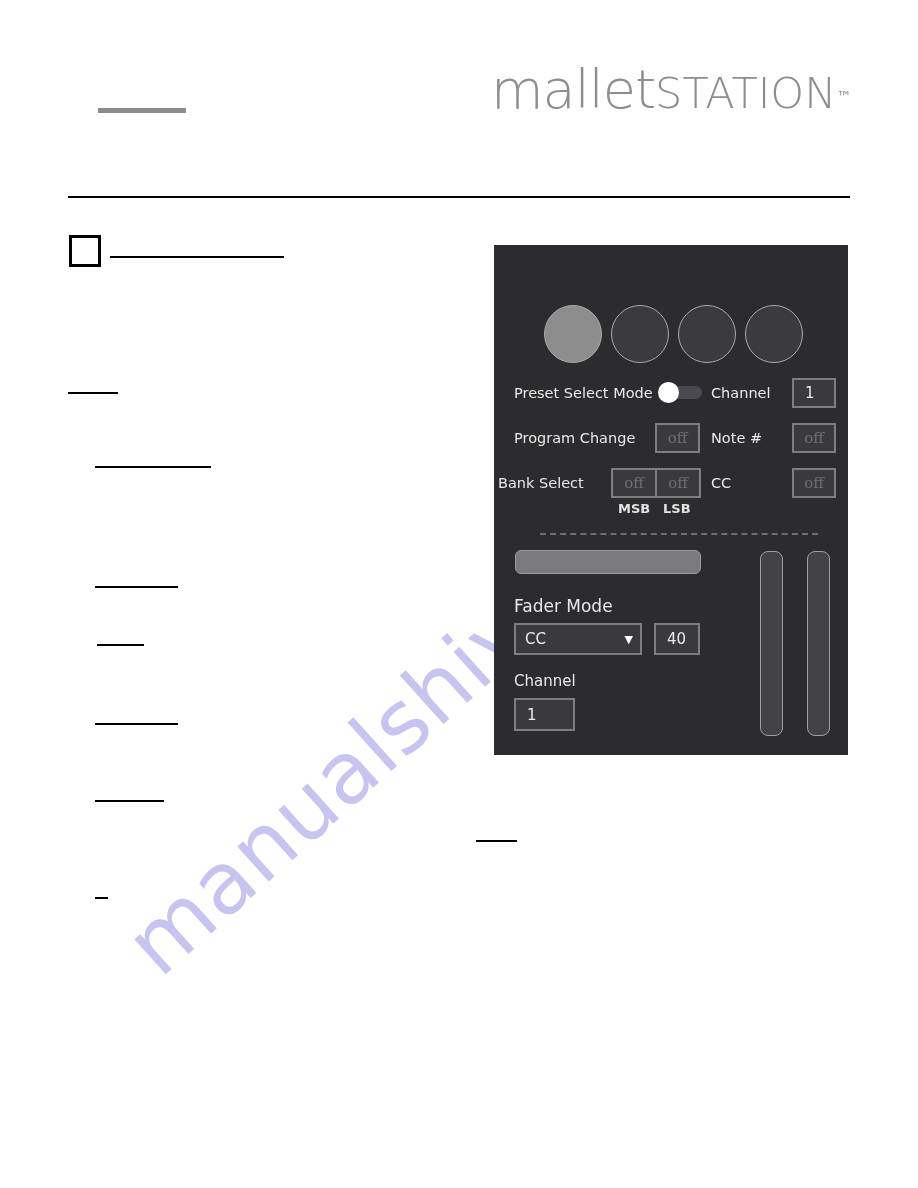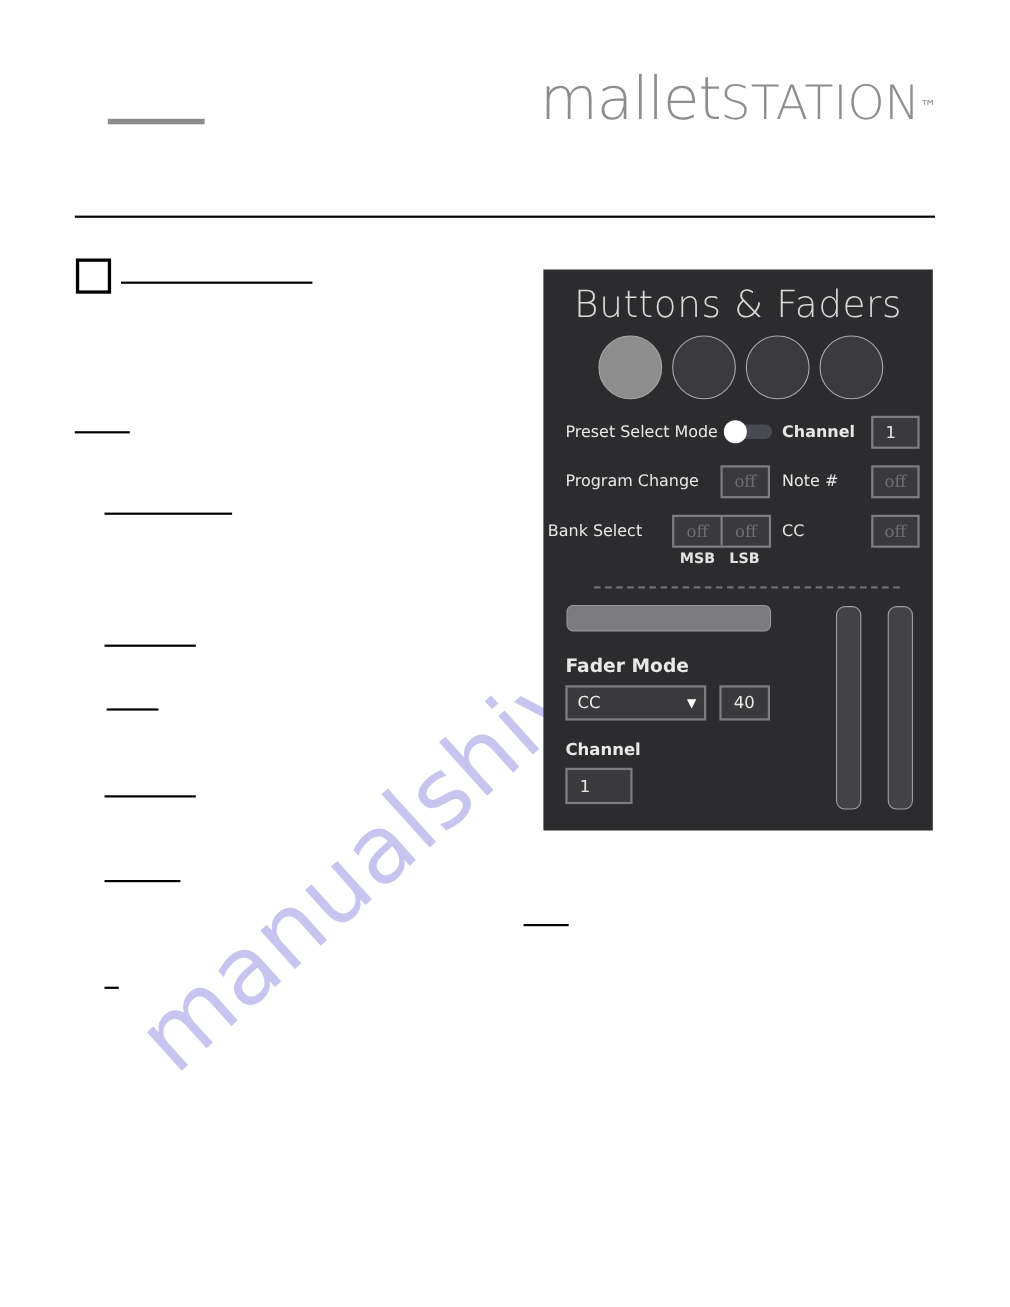--- a/index.html
+++ b/index.html
@@ -194,21 +194,21 @@
   }
 
   .row-label {
     position: absolute;
     color: #e8e8e8;
     font-size: 14.5px;
     line-height: 18px;
     white-space: nowrap;
   }
   .row-label.bold {
-    font-weight: bold;
+    font-weight: normal;
   }
 
   .field {
     position: absolute;
     box-sizing: border-box;
     border: 2px solid #7e7e80;
     background: #3a3a3c;
     color: #e9e9e9;
     font-size: 15px;
     display: flex;
@@ -343,21 +343,20 @@
   <div class="rule" style="left:95px;  top:800px; width:69px;"></div>
   <div class="rule" style="left:476px; top:840px; width:41px;"></div>
   <div class="rule" style="left:95px;  top:897px; width:13px;"></div>
 
   <div class="watermark">
     <div class="watermark-text">manualshive.com</div>
   </div>
 
   <div class="panel">
 
-    <div class="panel-title">Buttons &amp; Faders</div>
 
     <div class="buttons-row">
       <div class="pad-btn active" style="left:0px;"></div>
       <div class="pad-btn" style="left:67px;"></div>
       <div class="pad-btn" style="left:134px;"></div>
       <div class="pad-btn" style="left:201px;"></div>
     </div>
 
     <div class="row-label" style="left:20px; top:139px;">Preset Select Mode</div>
     <div class="toggle" style="left:166px; top:141px;">

